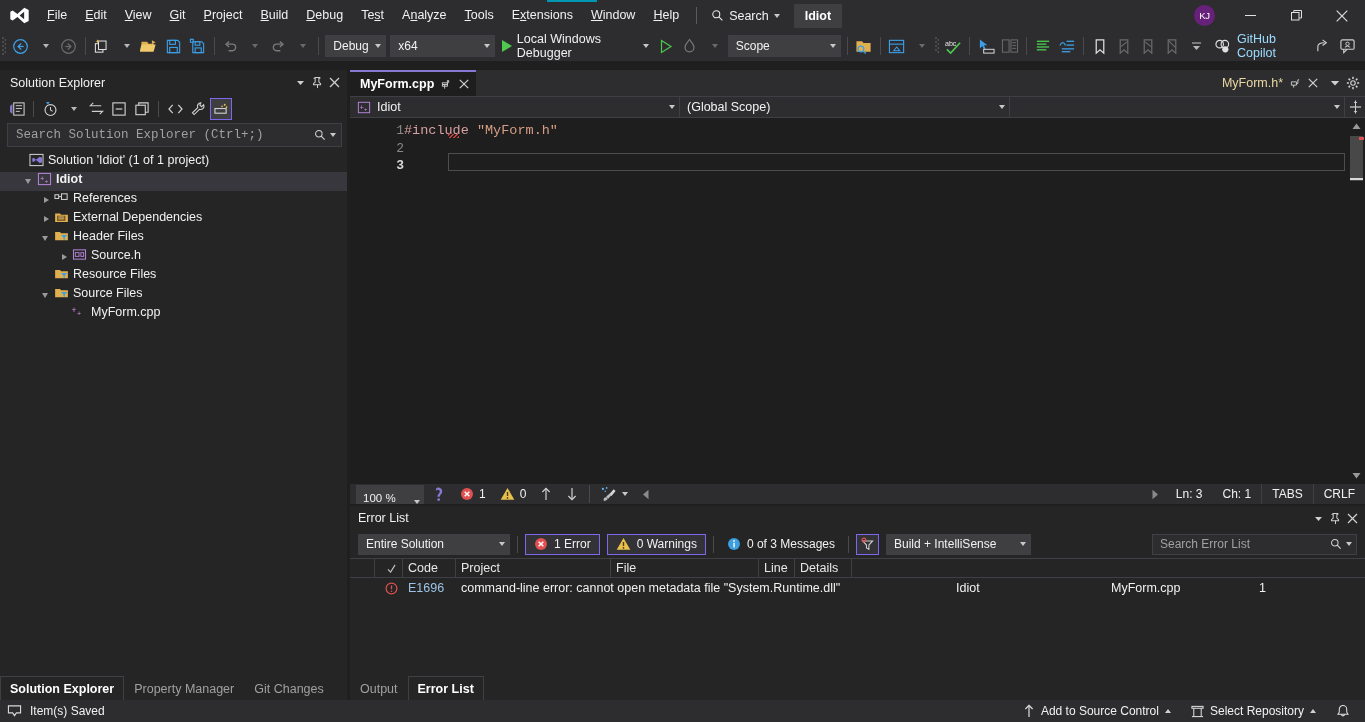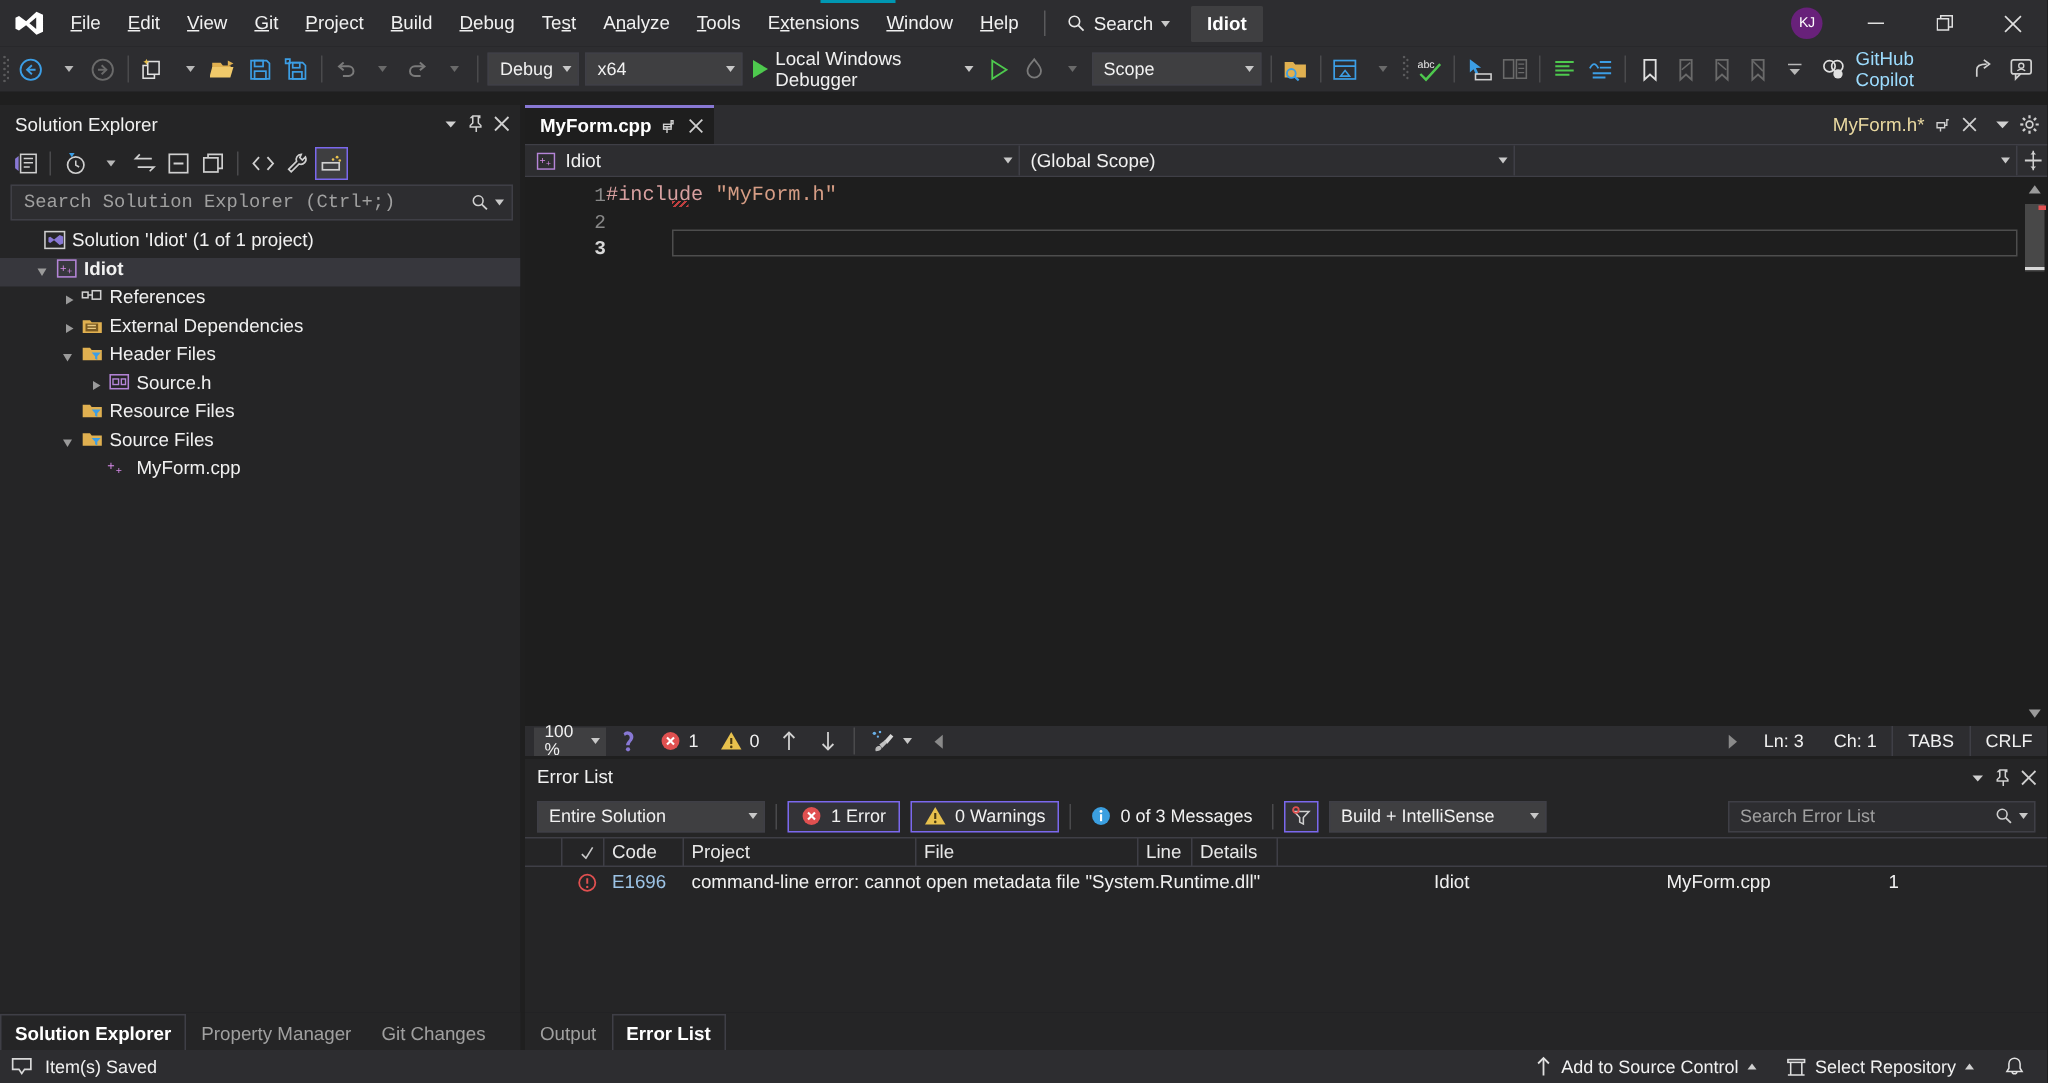--- a/index.html
+++ b/index.html
@@ -166,21 +166,21 @@
   .vscroll .dn-arr { position: absolute; bottom: 0; width: 17px; height: 17px; display:flex; align-items:center; justify-content:center; }
   .vscroll .thumb { position: absolute; top: 18px; left: 2px; width: 13px; height: 45px; background: #484848; }
   .vscroll .errmark { position: absolute; top: 19px; right: 1px; width: 5px; height: 3px; background: #e05050; }
   .vscroll .caretmark { position: absolute; top: 60px; left: 2px; width: 13px; height: 2px; background: #d8d8d8; }
 
   .ed-status {
     position: absolute; left: 0; bottom: 0; width: 1015px; height: 20px; background: #2d2d30;
     display: flex; align-items: center; font-size: 12px; color: #f1f1f1;
   }
   .zoombox {
-    width: 48px; height: 19px; background: #3f3f41; display: flex; align-items: center;
+    width: 68px; height: 19px; background: #3f3f41; display: flex; align-items: flex-end;
     justify-content: space-between; padding: 0 4px 0 7px; margin-left: 6px; font-size: 11.5px;
   }
   .st-item { display: flex; align-items: center; gap: 5px; padding: 0 7px; height: 20px; }
   .st-right { position: absolute; right: 0; display: flex; align-items: center; height: 20px; }
   .st-cell { padding: 0 10px; height: 20px; line-height: 20px; border-left: 1px solid #3f3f46; }
 
   
   .errlist { position: absolute; left: 350px; top: 506px; width: 1015px; height: 169px; background: #252526; }
   .el-head { height: 24px; display: flex; align-items: center; padding: 0 4px 0 8px; font-size: 12.5px; }
   .el-head .title { flex: 1; }

